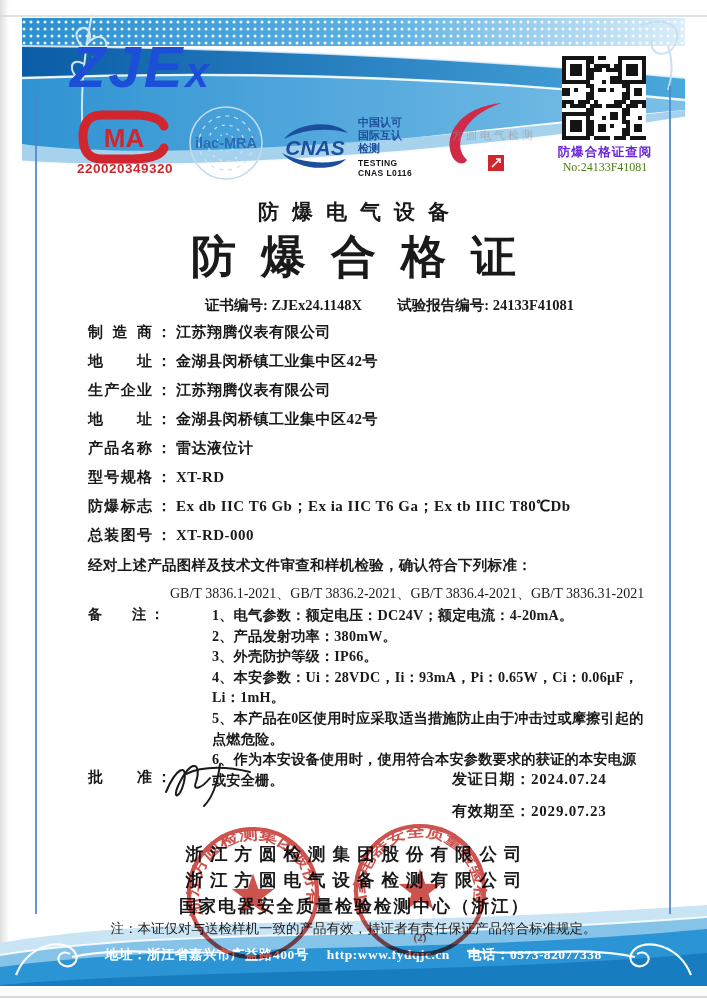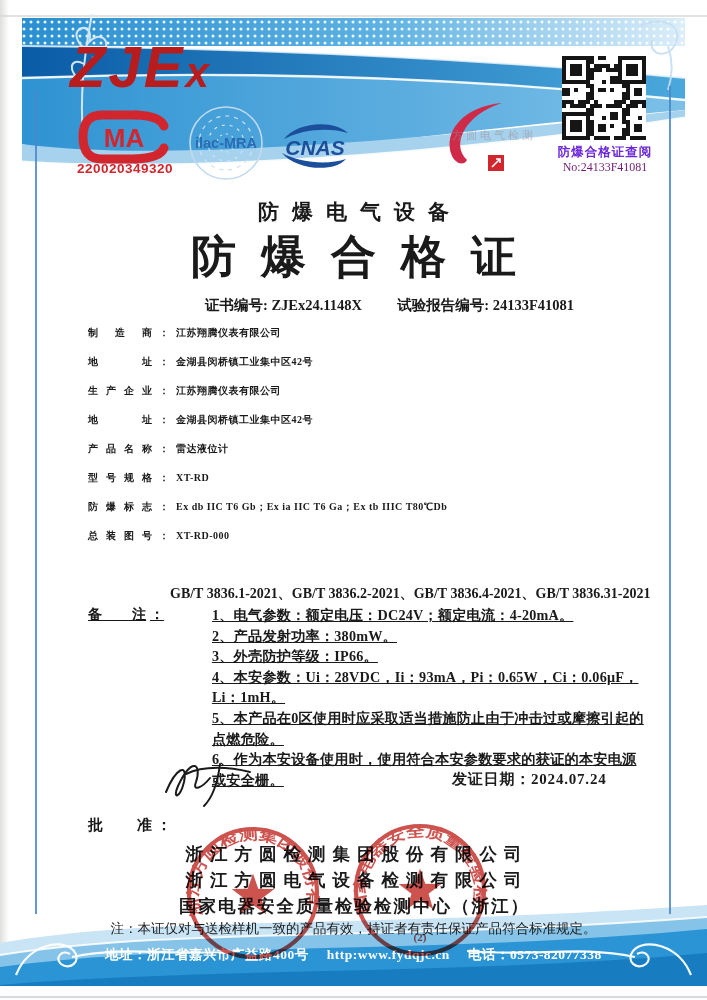--- a/index.html
+++ b/index.html
@@ -6,21 +6,21 @@
   #page{position:relative;width:707px;height:1000px;background:#fff;overflow:hidden;
         font-family:"Liberation Serif",serif;color:#1a1a1a;}
   .abs{position:absolute;}
 
   
   .scan-edge{left:0;top:0;width:9px;height:100%;background:linear-gradient(to right,#d9d9d7,#ffffff);opacity:.85;}
   .top-rule{left:0;top:15px;width:707px;height:2px;background:#d3d6d8;opacity:.7;}
 
   
   .hdr-svg{left:0;top:12px;}
-  .brand{left:70px;top:38px;z-index:3;color:#b91c1c;font-family:"Liberation Sans",sans-serif;
+  .brand{left:70px;top:38px;z-index:3;color:#1d4ed8;font-family:"Liberation Sans",sans-serif;
          font-style:italic;font-weight:900;letter-spacing:3px;line-height:1;}
   .brand .b-main{font-size:58px;}
   .brand .b-sub{font-size:42px;}
 
   .vline{width:2px;background:#4a86c8;opacity:.85;z-index:2;}
   .vline.l{left:35px;top:92px;height:822px;}
   .vline.r{left:669px;top:86px;height:828px;}
 
   
   .cma{left:76px;top:110px;}
@@ -33,46 +33,46 @@
   .cnas-sub{margin-top:3px;color:#14161a;font-size:8.5px;line-height:10px;letter-spacing:.4px;}
   .swoosh{left:436px;top:98px;}
   .swoosh-text{left:452px;top:128px;font-size:11px;color:#9a8f94;opacity:.55;letter-spacing:3px;}
 
   .qr{left:562px;top:56px;width:84px;height:84px;display:grid;
       grid-template-columns:repeat(21,4px);grid-auto-rows:4px;background:#fff;}
   .qr span{width:4px;height:4px;}
   .qr .on{background:#151515;}
   .qr-cap{left:544px;top:144px;width:122px;text-align:center;font-size:12.5px;font-weight:700;
           color:#6d28d9;letter-spacing:1px;}
-  .qr-num{left:544px;top:160px;width:122px;text-align:center;font-size:12px;color:#701a75;}
+  .qr-num{left:544px;top:160px;width:122px;text-align:center;font-size:12px;color:#4d7c0f;}
 
   
   .category{left:0;top:198px;width:707px;text-align:center;font-size:21px;font-weight:900;
             letter-spacing:13px;text-indent:13px;}
   .main-title{left:0;top:227px;width:707px;text-align:center;font-size:45px;font-weight:900;
               letter-spacing:25px;text-indent:25px;}
   .certline{left:0;top:296px;width:707px;text-align:center;font-size:14.5px;font-weight:700;padding-left:36px;}
   .certline .gap{display:inline-block;width:28px;}
 
   
   .fields{left:88px;top:318px;z-index:2;}
-  .frow{height:29px;line-height:29px;font-size:10px;display:flex;}
+  .frow{height:29px;line-height:29px;font-size:15px;display:flex;}
   .flabel{display:inline-block;width:64px;text-align:justify;text-align-last:justify;font-weight:700;}
   .fcolon{width:24px;text-align:center;font-weight:700;}
   .fvalue{font-weight:600;letter-spacing:.5px;white-space:nowrap;}
 
   .statement{left:88px;top:556px;font-size:14.5px;font-weight:700;letter-spacing:.3px;}
-  .standards{left:170px;top:585px;font-size:14px;font-weight:700;}
-
-  .remarks{left:88px;top:605px;width:560px;display:flex;font-size:14.2px;z-index:2;text-decoration:underline;}
+  .standards{left:170px;top:585px;font-size:14px;font-weight:400;}
+
+  .remarks{left:88px;top:605px;width:560px;display:flex;font-size:14.2px;z-index:2;}
   .rem-items{width:480px;margin-left:44px;}
   .rem-items div{line-height:20.6px;font-weight:600;letter-spacing:.2px;}
 
   
-  .approval{left:88px;top:768px;display:flex;font-size:15px;font-weight:700;z-index:2;margin-top:48px;}
+  .approval{left:88px;top:768px;display:flex;font-size:15px;font-weight:700;z-index:2;}
   .sig{left:156px;top:748px;z-index:2;}
   .dateline{left:452px;width:220px;font-size:15px;font-weight:700;letter-spacing:.8px;z-index:2;}
   .d1{top:770px;} .d2{top:802px;}
 
   
   .iss{left:0;width:707px;text-align:center;font-weight:800;font-size:17.5px;z-index:3;}
   .i1{top:842px;letter-spacing:7px;text-indent:7px;}
   .i2{top:868px;letter-spacing:7px;text-indent:7px;}
   .i3{top:894px;letter-spacing:2px;text-indent:2px;}
 
@@ -153,20 +153,29 @@
     <circle cx="38" cy="41" r="18" fill="none" stroke="#cfe2f2" stroke-width="1.2" stroke-dasharray="3 5"></circle>
     <circle cx="38" cy="41" r="9" fill="none" stroke="#cfe2f2" stroke-width="1.2" stroke-dasharray="2 4"></circle>
     <text x="38" y="46" text-anchor="middle" font-size="14.5" font-weight="800" fill="#2a6db5" font-family="Liberation Sans,sans-serif">ilac-MRA</text>
   </svg>
 
   <svg class="abs cnas" width="78" height="56" viewBox="0 0 78 56">
     <path d="M8,21 C20,4 58,1 72,15 C54,9 26,11 8,21 Z" fill="#1b4f9c"></path>
     <path d="M6,35 C20,52 58,55 70,41 C52,47 24,45 6,35 Z" fill="#1b4f9c"></path>
     <text x="39" y="37" text-anchor="middle" font-size="21" font-weight="900" font-style="italic" fill="#1b4f9c" font-family="Liberation Sans,sans-serif">CNAS</text>
   </svg>
+  <div class="abs cnas-text">
+    <div>中国认可</div>
+    <div>国际互认</div>
+    <div>检测</div>
+    <div class="cnas-sub">
+      <div>TESTING</div>
+      <div>CNAS L0116</div>
+    </div>
+  </div>
 
   <svg class="abs swoosh" width="100" height="80" viewBox="0 0 100 80">
     <path d="M66,5 C28,8 6,34 16,58 C20,66 28,68 31,62 C14,46 30,16 66,5 Z" fill="#cf2b49"></path>
     <rect x="52" y="57" width="16" height="16" fill="#d2262e"></rect>
     <path d="M56,69 L64,61 M60,61 h4 v4" stroke="#fff" stroke-width="1.6" fill="none"></path>
   </svg>
   <div class="abs swoosh-text">方圆电气检测</div>
 
   <div class="abs qr">
       <span class="on"></span>
@@ -660,20 +669,21 @@
       <span class="fcolon">：</span>
       <span class="fvalue">Ex db IIC T6 Gb；Ex ia IIC T6 Ga；Ex tb IIIC T80℃Db</span>
     </div>
     <div class="frow">
       <span class="flabel">总装图号</span>
       <span class="fcolon">：</span>
       <span class="fvalue">XT-RD-000</span>
     </div>
   </div>
 
+  <div class="abs statement">经对上述产品图样及技术文件审查和样机检验，确认符合下列标准：</div>
   <div class="abs standards">GB/T 3836.1-2021、GB/T 3836.2-2021、GB/T 3836.4-2021、GB/T 3836.31-2021</div>
 
   <div class="abs remarks">
     <span class="flabel">备注</span>
     <span class="fcolon">：</span>
     <div class="rem-items">
       <div>1、电气参数：额定电压：DC24V；额定电流：4-20mA。</div>
       <div>2、产品发射功率：380mW。</div>
       <div>3、外壳防护等级：IP66。</div>
       <div>4、本安参数：Ui：28VDC，Ii：93mA，Pi：0.65W，Ci：0.06μF，Li：1mH。</div>
@@ -688,20 +698,23 @@
   </div>
   <svg class="abs sig" width="110" height="62" viewBox="0 0 110 62">
     <g stroke="#1a1a1a" stroke-width="2" fill="none" stroke-linecap="round">
       <path d="M10,44 C20,20 32,14 28,34 C24,50 16,52 22,38 C36,8 46,16 40,34 C36,44 46,40 54,30"></path>
       <path d="M30,26 C48,17 74,19 94,24"></path>
       <path d="M64,16 C62,32 58,48 48,58"></path>
     </g>
   </svg>
   <div class="abs dateline d1">
     <span>发证日期：</span><span>2024.07.24</span>
+  </div>
+  <div class="abs dateline d2">
+    <span>有效期至：</span><span>2029.07.23</span>
   </div>
 
   <div class="abs iss i1">浙江方圆检测集团股份有限公司</div>
   <div class="abs iss i2">浙江方圆电气设备检测有限公司</div>
   <div class="abs iss i3">国家电器安全质量检验检测中心（浙江）</div>
 
   <svg class="abs ftr-svg" width="707" height="105" viewBox="0 0 707 105">
     <path d="M0,48 C160,20 360,34 707,10 L707,92 L0,92 Z" fill="#c8e4f5"></path>
     <path d="M0,60 C180,32 400,46 707,22 L707,92 L0,92 Z" fill="#85c3e8"></path>
     <path d="M0,60 C180,32 400,46 707,22" stroke="#ffffff" stroke-width="2" fill="none" opacity=".85"></path>

